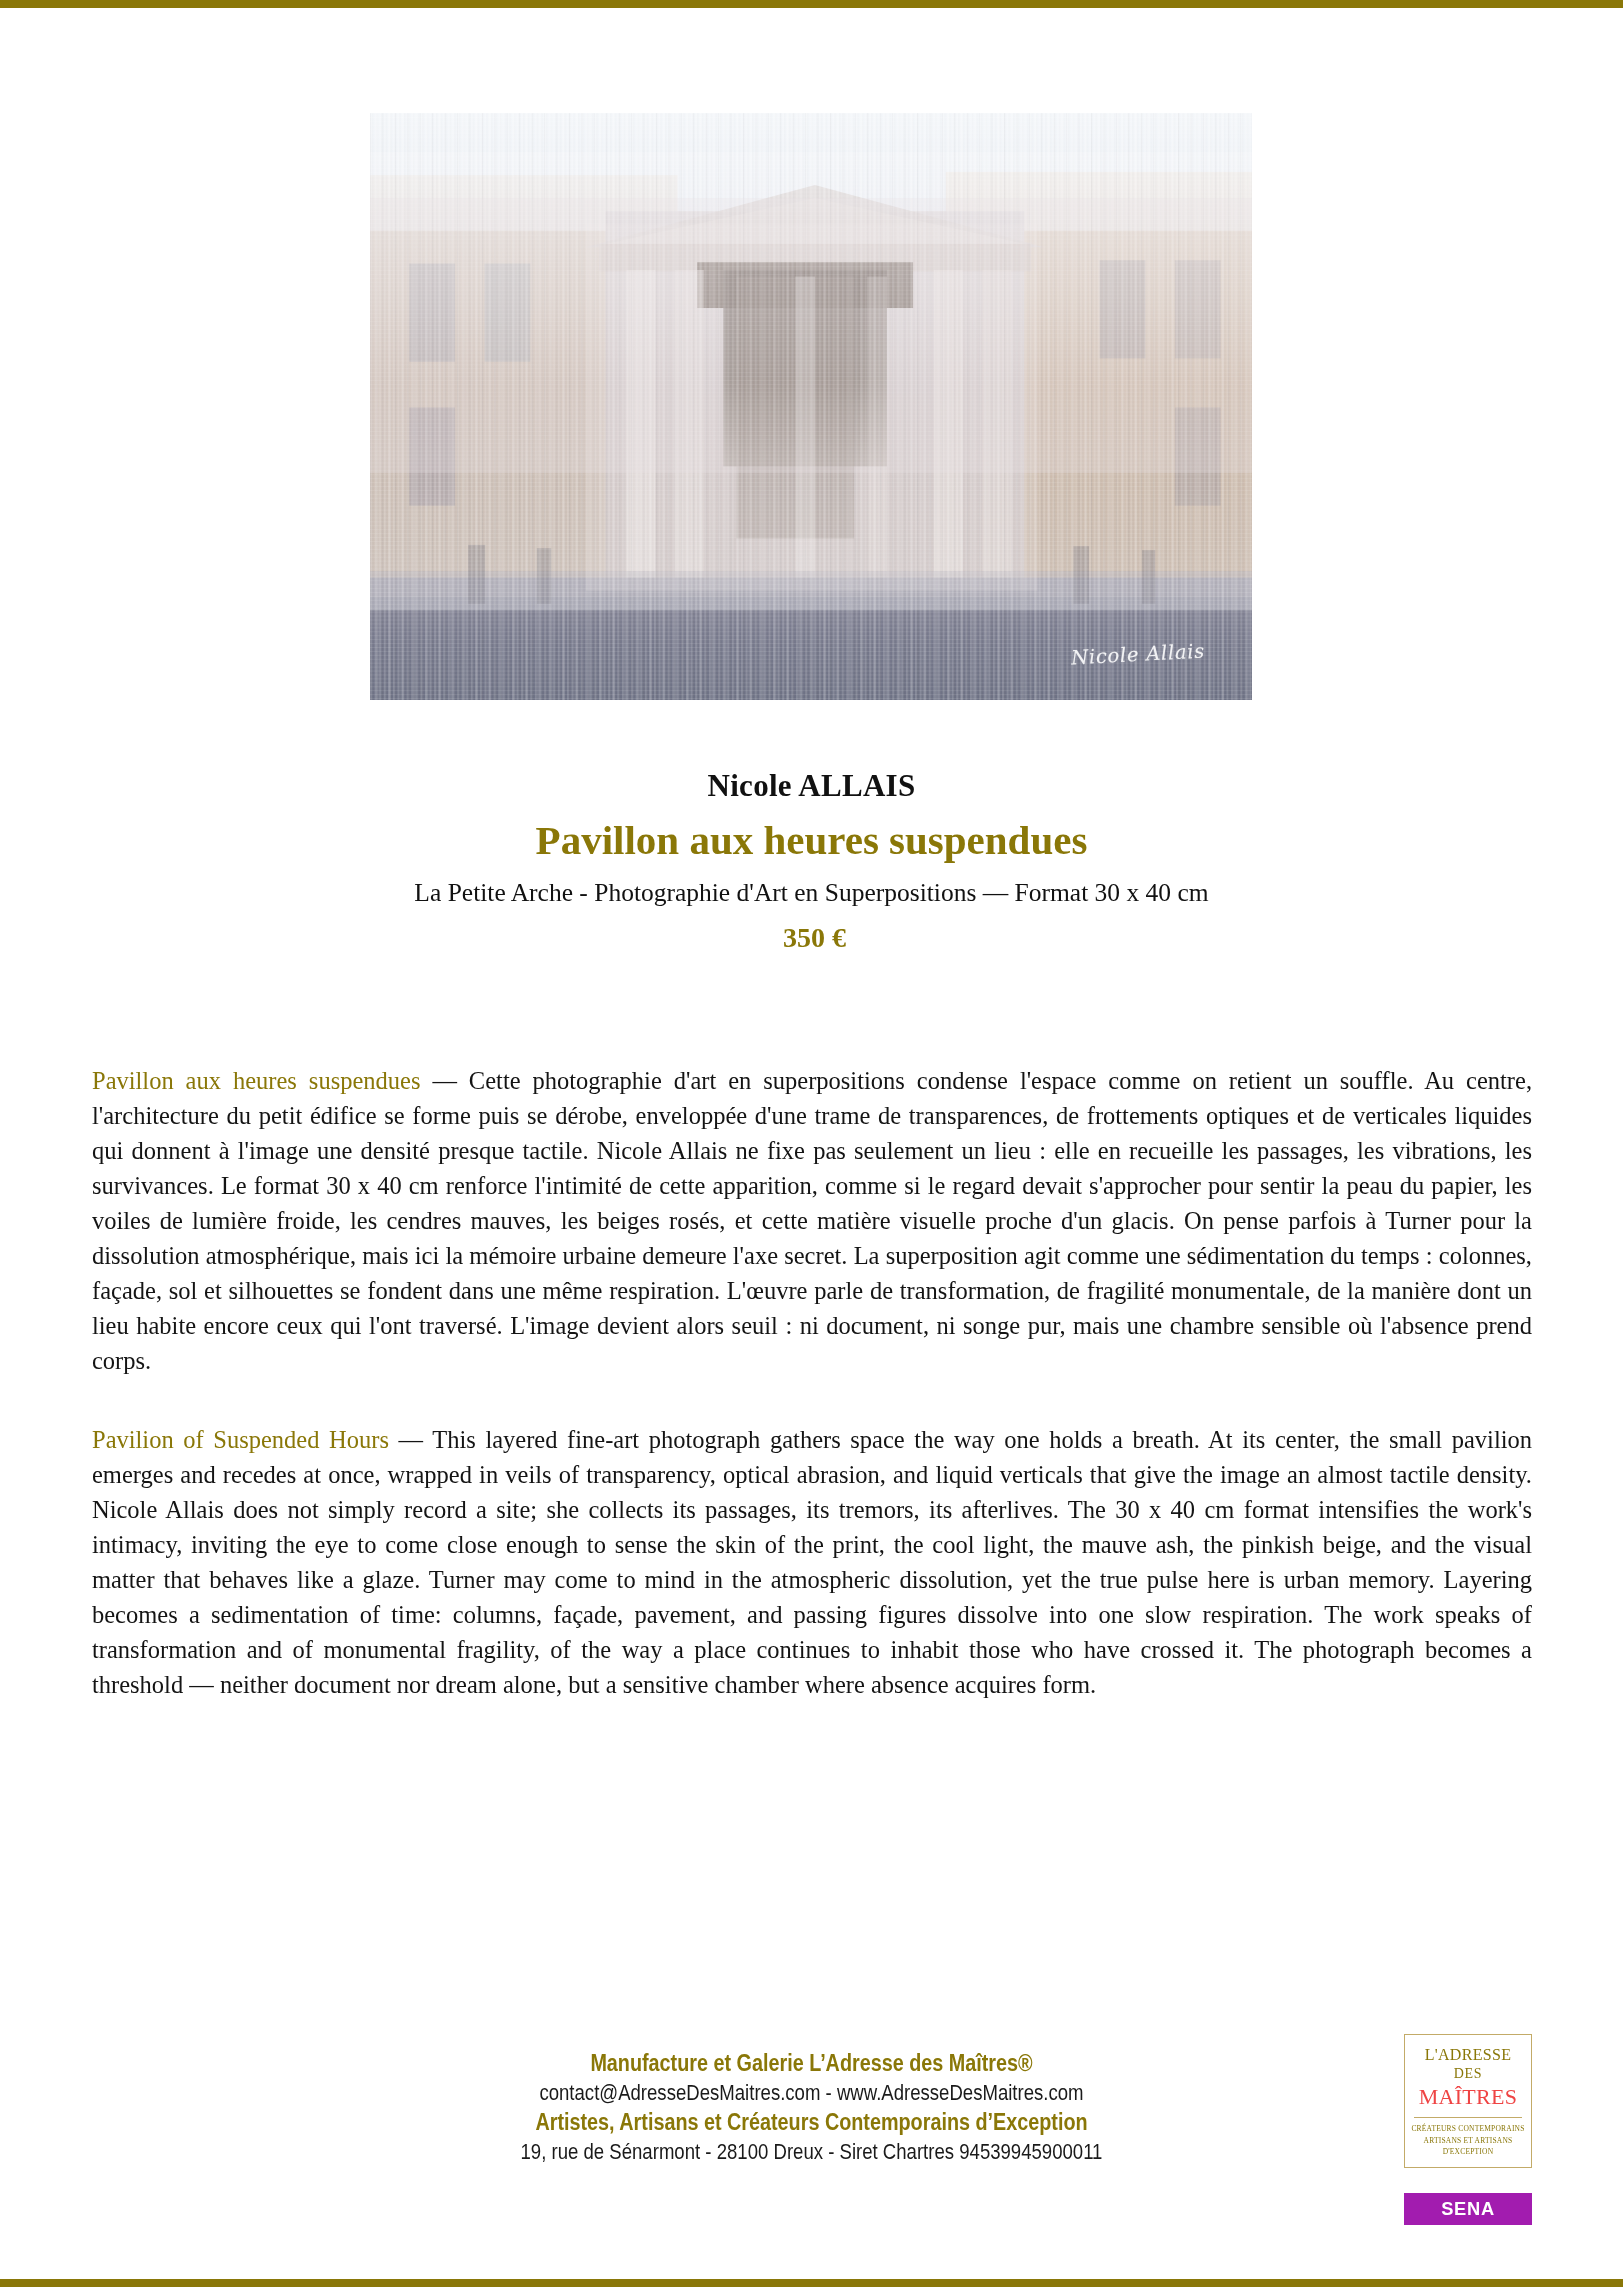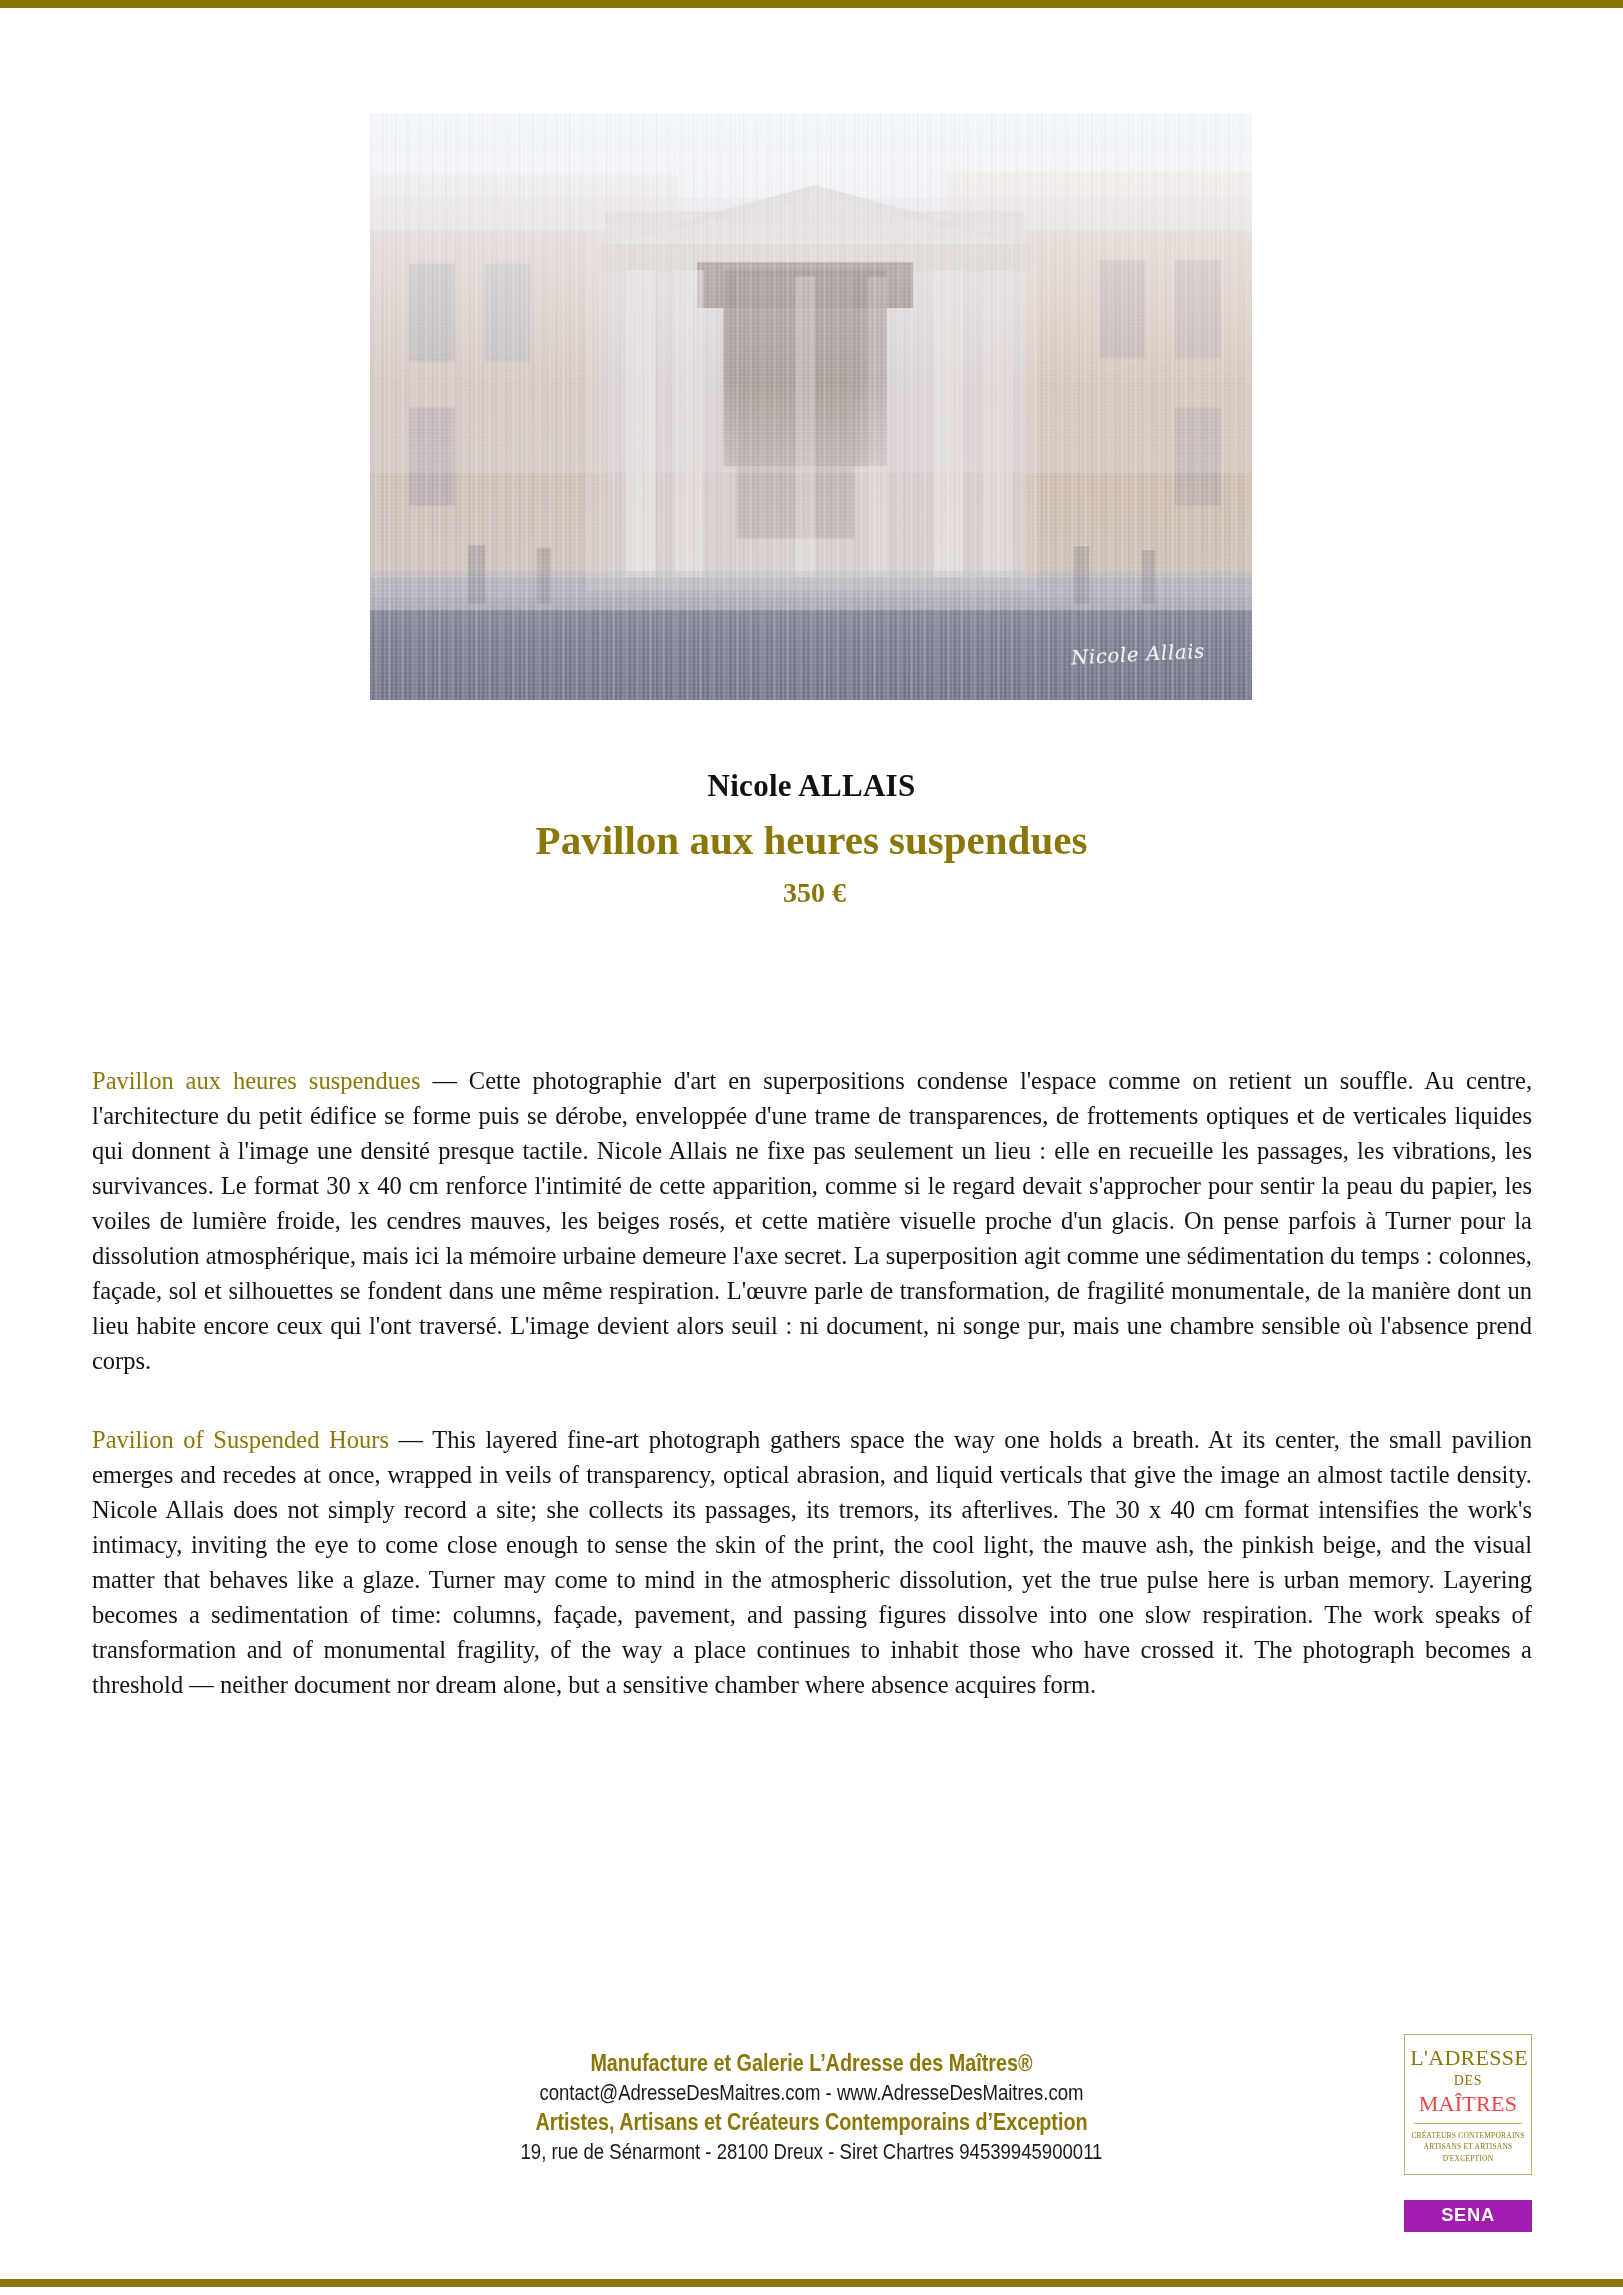--- a/index.html
+++ b/index.html
@@ -151,21 +151,21 @@
   }
   .logo-card {
     border: 1.3px solid #c3ab68;
     background: #ffffff;
     padding: 10.5px 5.2px 9.2px 5.2px;
     text-align: center;
     box-sizing: border-box;
   }
   .logo-top {
     font-family: "Liberation Serif", serif;
-    font-size: 22px;
+    font-size: 16px;
     letter-spacing: 0.3px;
     color: #8a7708;
     line-height: 1.1;
   }
   .logo-des {
     font-family: "Liberation Serif", serif;
     font-size: 14px;
     letter-spacing: 0.7px;
     color: #8a7708;
     line-height: 1.5;
@@ -313,20 +313,21 @@
       <rect x="0" y="130" width="1348" height="420" fill="#e9e4e6" opacity="0.28"></rect>
       <rect x="330" y="170" width="690" height="560" fill="#f2eef0" opacity="0.18"></rect>
     </svg>
   </div>
   <div class="signature">Nicole Allais</div>
 </div>
 
 <div class="title-block">
   <p class="artist-name">Nicole ALLAIS</p>
   <p class="work-title">Pavillon aux heures suspendues</p>
+  <p class="work-subtitle">La Petite Arche - Photographie d'Art en Superpositions — Format 30 x 40 cm</p>
   <p class="work-price">350 €</p>
 </div>
 
 <div class="body-copy">
   <p class="para"><span class="lead-in">Pavillon aux heures suspendues</span><span> — </span><span>Cette photographie d'art en superpositions condense l'espace comme on retient un souffle. Au centre, l'architecture du petit édifice se forme puis se dérobe, enveloppée d'une trame de transparences, de frottements optiques et de verticales liquides qui donnent à l'image une densité presque tactile. Nicole Allais ne fixe pas seulement un lieu : elle en recueille les passages, les vibrations, les survivances. Le format 30 x 40 cm renforce l'intimité de cette apparition, comme si le regard devait s'approcher pour sentir la peau du papier, les voiles de lumière froide, les cendres mauves, les beiges rosés, et cette matière visuelle proche d'un glacis. On pense parfois à Turner pour la dissolution atmosphérique, mais ici la mémoire urbaine demeure l'axe secret. La superposition agit comme une sédimentation du temps : colonnes, façade, sol et silhouettes se fondent dans une même respiration. L'œuvre parle de transformation, de fragilité monumentale, de la manière dont un lieu habite encore ceux qui l'ont traversé. L'image devient alors seuil : ni document, ni songe pur, mais une chambre sensible où l'absence prend corps.</span></p>
   <p class="para"><span class="lead-in">Pavilion of Suspended Hours</span><span> — </span><span>This layered fine-art photograph gathers space the way one holds a breath. At its center, the small pavilion emerges and recedes at once, wrapped in veils of transparency, optical abrasion, and liquid verticals that give the image an almost tactile density. Nicole Allais does not simply record a site; she collects its passages, its tremors, its afterlives. The 30 x 40 cm format intensifies the work's intimacy, inviting the eye to come close enough to sense the skin of the print, the cool light, the mauve ash, the pinkish beige, and the visual matter that behaves like a glaze. Turner may come to mind in the atmospheric dissolution, yet the true pulse here is urban memory. Layering becomes a sedimentation of time: columns, façade, pavement, and passing figures dissolve into one slow respiration. The work speaks of transformation and of monumental fragility, of the way a place continues to inhabit those who have crossed it. The photograph becomes a threshold — neither document nor dream alone, but a sensitive chamber where absence acquires form.</span></p>
 </div>
 
 <div class="footer">
   <p class="footer-line footer-strong">Manufacture et Galerie L’Adresse des Maîtres®</p>

